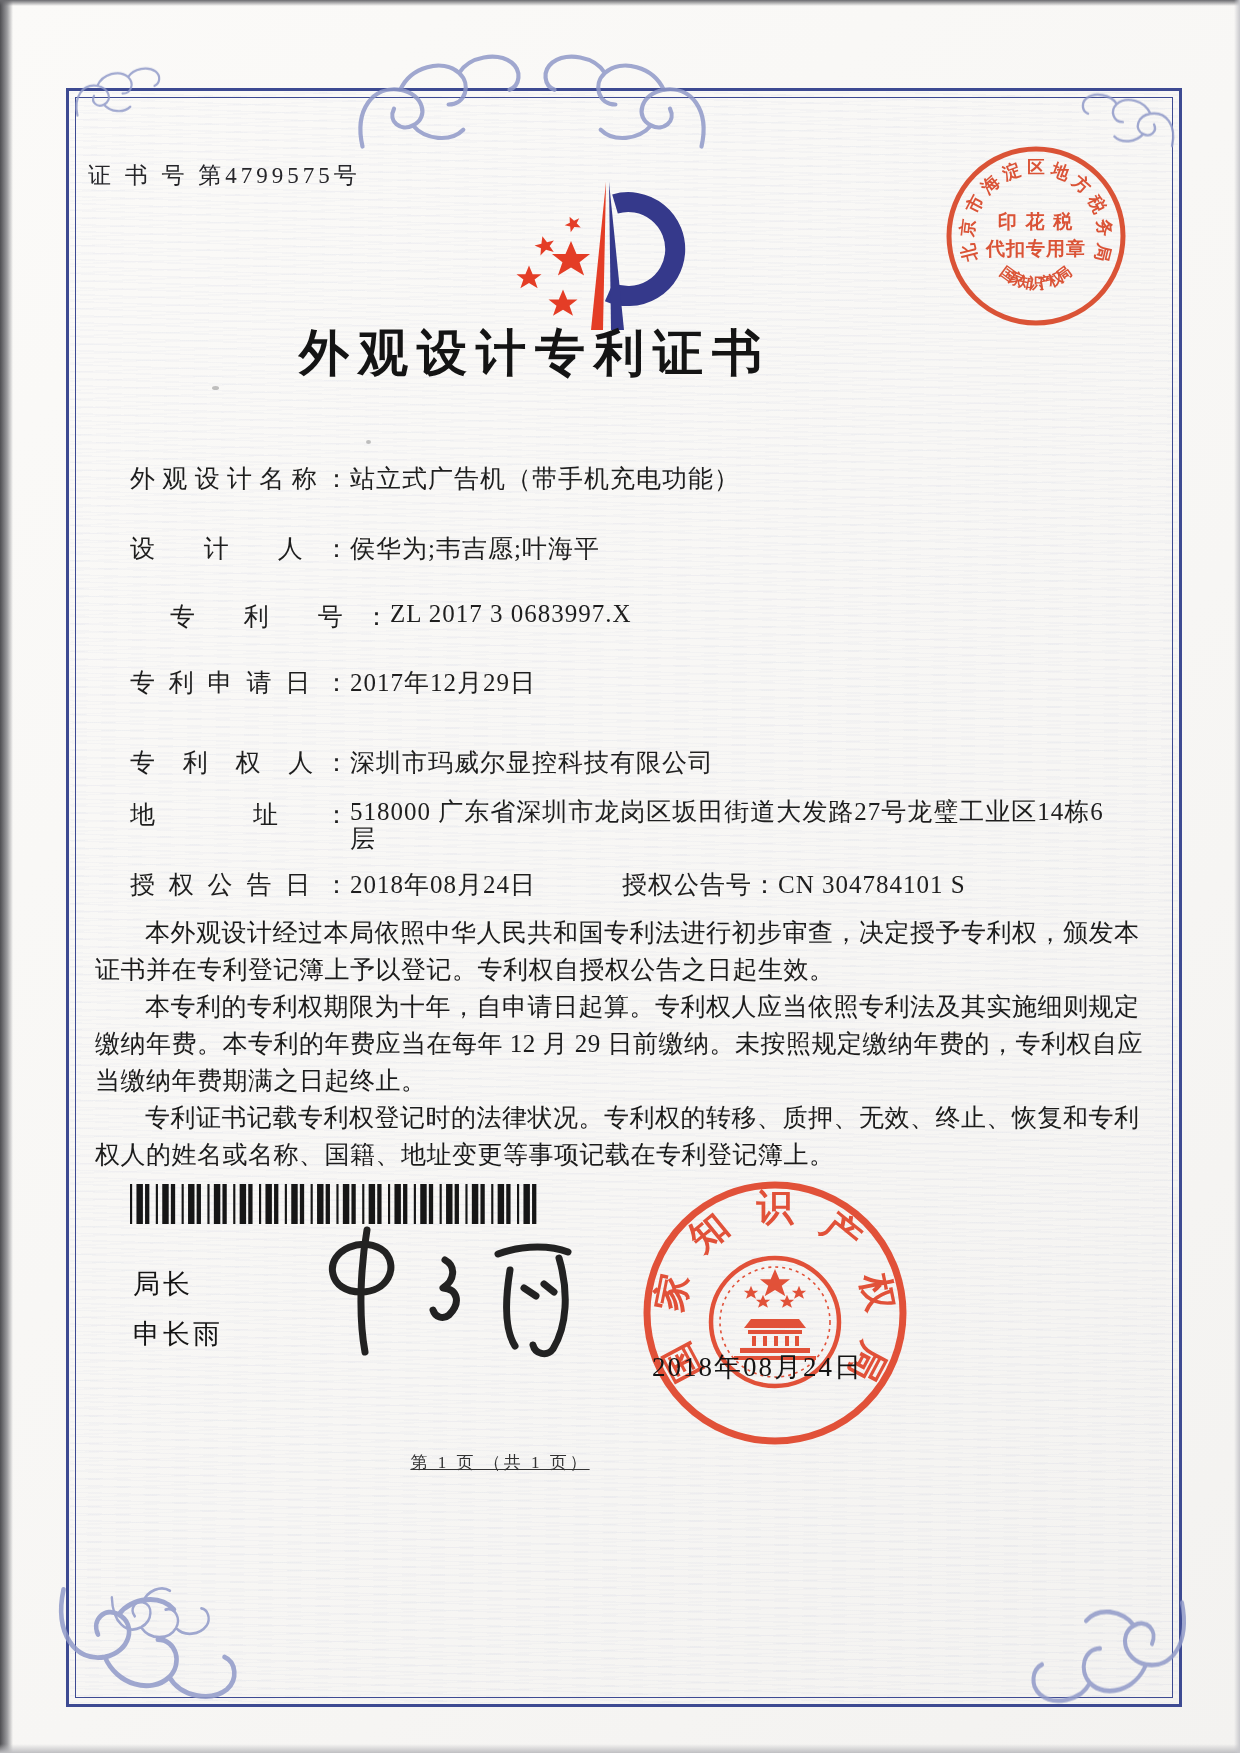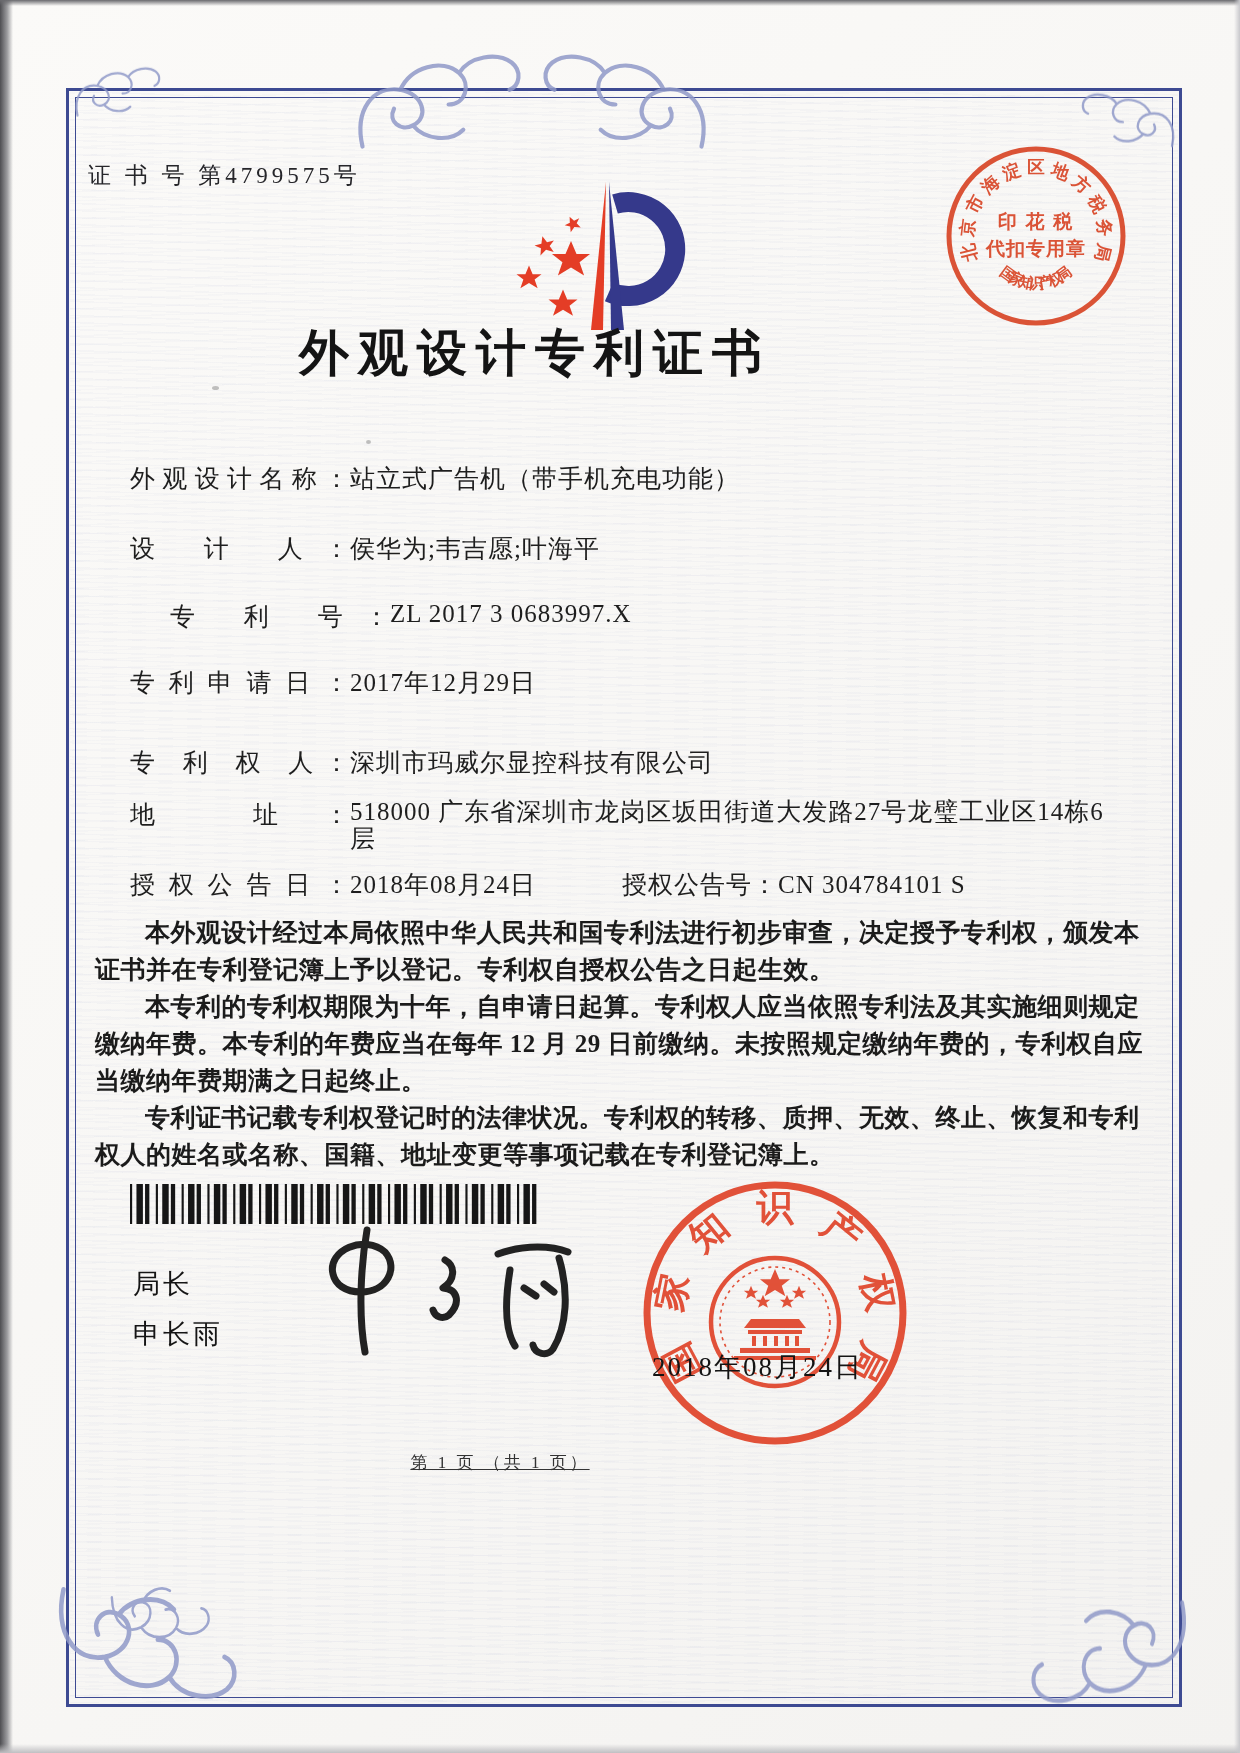--- a/index.html
+++ b/index.html
@@ -27,21 +27,21 @@
       repeating-linear-gradient(-2deg,rgba(140,150,195,.04) 0 1.5px,transparent 1.5px 9px);}
   .speck{position:absolute;background:#8e8e8e;border-radius:50%;opacity:.55;}
   .cert-no{position:absolute;left:88px;top:160px;font-size:23px;letter-spacing:4px;color:#26262a;}
   .title{position:absolute;left:120px;top:320px;width:830px;text-align:center;
     font-size:50px;font-weight:bold;letter-spacing:9px;color:#141414;}
   .frow{position:absolute;left:130px;font-size:25px;color:#1e1e1e;letter-spacing:1px;white-space:nowrap;}
   .flabel{display:inline-block;width:220px;text-align:justify;text-align-last:justify;vertical-align:top;}
   .fvalue{vertical-align:top;}
   .addr-val{display:inline-block;width:756px;white-space:normal;line-height:27px;}
   .grant-right{position:absolute;left:492px;top:0;}
-  .body-text{position:absolute;left:95px;top:914px;width:1048px;font-weight:bold;}
+  .body-text{position:absolute;left:95px;top:914px;width:1048px;}
   .body-text p{margin:0;font-size:25px;line-height:37px;text-indent:2em;color:#1b1b1b;letter-spacing:.5px;}
   .chief{position:absolute;left:133px;font-size:27px;letter-spacing:3px;color:#151515;}
   .seal-date{position:absolute;left:652px;top:1349px;font-size:27px;letter-spacing:2px;color:#141414;z-index:6;}
   .footer{position:absolute;left:140px;top:1451px;width:720px;text-align:center;
     font-size:17px;letter-spacing:3px;color:#333;text-decoration:underline;}
   svg text{font-family:"Liberation Serif","DejaVu Serif",serif;}
   .abs{position:absolute;}
 </style>
 </head>
 <body>

